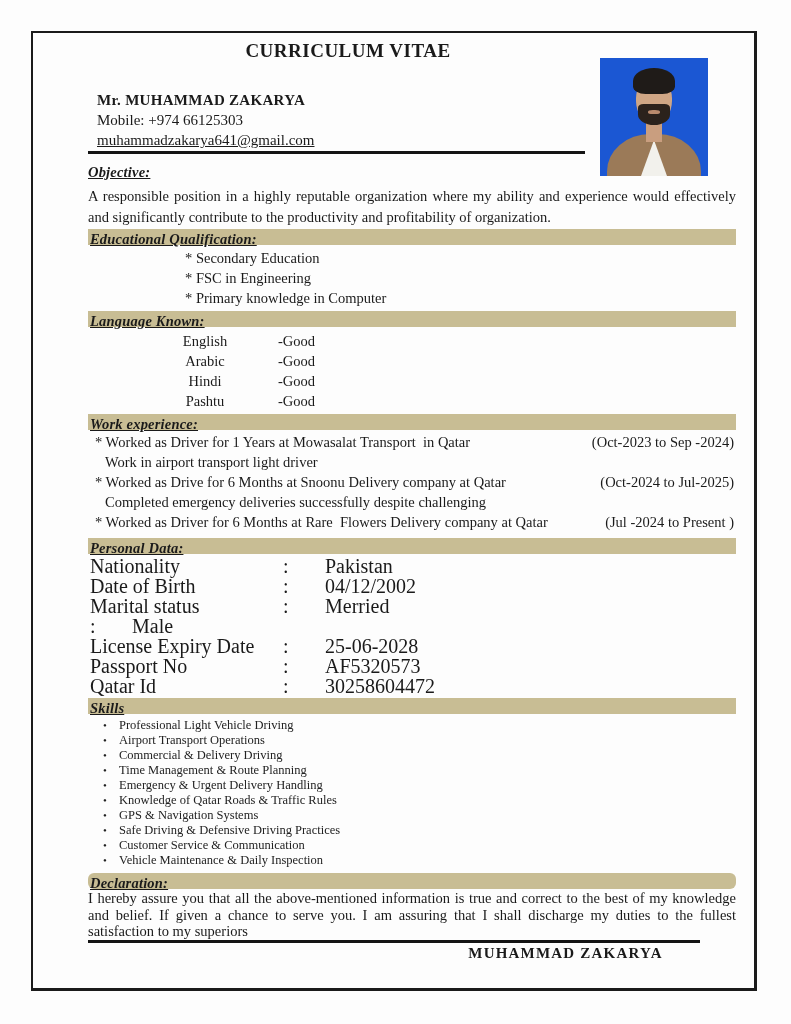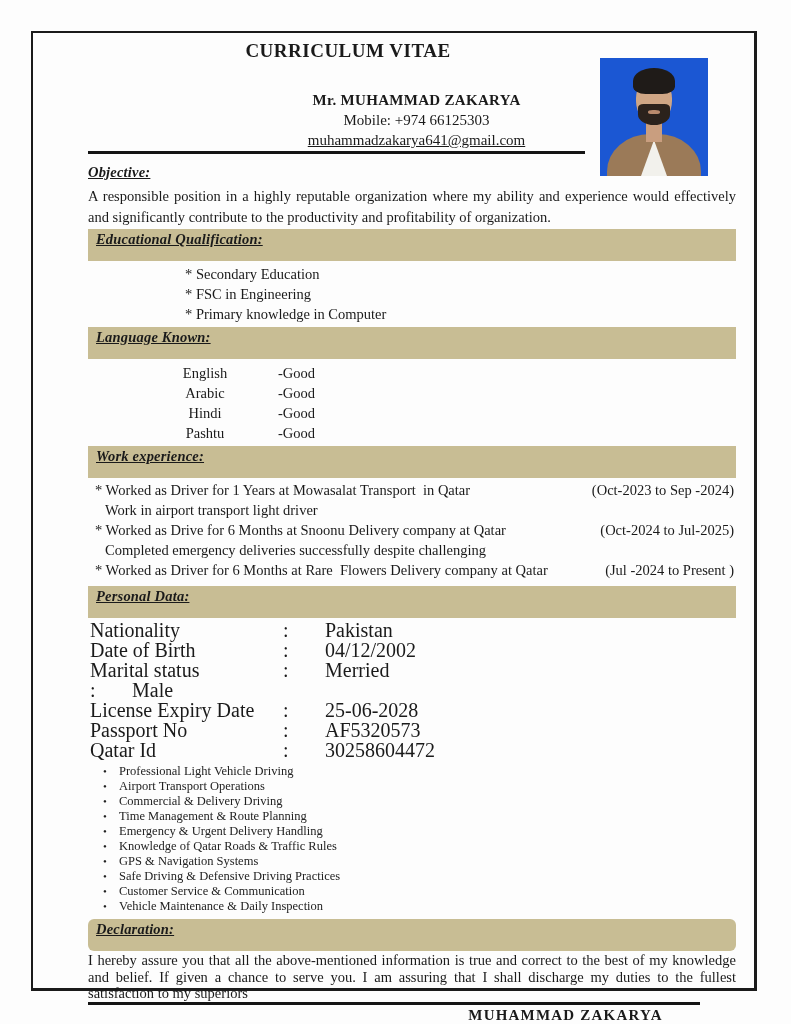--- a/index.html
+++ b/index.html
@@ -5,21 +5,21 @@
   * { margin:0; padding:0; box-sizing:border-box; }
   html,body { background:#ffffff; }
   body { font-family:"Liberation Serif", serif; color:#1a1a1a; }
   .page { position:relative; width:791px; height:1024px; background:#fdfdfd; overflow:hidden;font-family:Liberation Serif, serif; }
   .border-box { position:absolute; left:31px; top:31px; width:726px; height:960px;
                 border:2px solid #1b1b1b; border-right-width:3px; border-bottom-width:3px; }
   .content { position:absolute; left:88px; top:40px; width:648px; }
 
   .title { width:520px; text-align:center; font-size:19px; font-weight:bold; letter-spacing:.5px; height:26px; }
 
-  .id-block { margin-top:24px; padding-left:9px; font-size:15px; line-height:20px;text-align:center; }
+  .id-block { margin-top:24px; padding-left:9px; font-size:15px; line-height:20px; }
   .id-name { font-weight:bold; letter-spacing:.3px; }
   .id-email { text-decoration:underline; }
   .head-rule { margin-top:1px; width:497px; height:3px; background:#141414; }
 
   .photo { position:absolute; left:600px; top:58px; width:108px; height:118px; background:#1b57d3; overflow:hidden; }
   .photo .jacket { position:absolute; left:7px; top:76px; width:94px; height:44px; background:#9b7a58;
                    border-radius:46% 46% 0 0 / 85% 85% 0 0; }
   .photo .shirt { position:absolute; left:41px; top:82px; width:26px; height:36px; background:#f2f1ec;
                   clip-path:polygon(50% 0,100% 100%,0 100%); }
   .photo .neck { position:absolute; left:46px; top:62px; width:16px; height:22px; background:#c99e7f; }
@@ -28,21 +28,21 @@
   .photo .hair { position:absolute; left:33px; top:10px; width:42px; height:26px; background:#1f1b18;
                  border-radius:50% 50% 30% 30%; }
   .photo .beard { position:absolute; left:38px; top:46px; width:32px; height:21px; background:#2b221c;
                   border-radius:20% 20% 58% 58%; }
   .photo .mouth { position:absolute; left:48px; top:52px; width:12px; height:4px; background:#b98a6d; border-radius:40%; }
 
   .h-plain { margin-top:10px; font-size:14.5px; font-weight:bold; font-style:italic;
              text-decoration:underline; height:20px; letter-spacing:.2px; }
   .para { margin-top:2px; font-size:14.5px; line-height:21px; text-align:justify; }
 
-  .bar { height:32px; background:#c8bd94; padding-left:8px; line-height:19px; }
+  .bar { height:16px; background:#c8bd94; padding-left:2px; line-height:19px; }
   .bar span { font-size:14.5px; font-weight:bold; font-style:italic; text-decoration:underline; letter-spacing:.2px; }
   .bar-edu { margin-top:1px; } .bar-lang { margin-top:3px; } .bar-work { margin-top:3px; }
   .bar-pers { margin-top:6px; } .bar-skill { margin-top:2px; } .bar-decl { margin-top:5px;border-radius:6px; }
 
   .edu-list { margin-top:3px; padding-left:97px; font-size:14.5px; line-height:20px; }
   .edu-list div { white-space:pre-wrap; }
 
   .lang-table { margin-top:4px; font-size:14.5px; line-height:20px; }
   .lang-row { display:flex; }
   .lang-name { width:140px; margin-left:47px; text-align:center; }
@@ -185,20 +185,23 @@
         <span class="p-sep">:</span>
         <span class="p-value">AF5320573</span>
       </div>
       <div class="p-row">
         <span class="p-label">Qatar Id</span>
         <span class="p-sep">:</span>
         <span class="p-value">30258604472</span>
       </div>
     </div>
 
+    <div class="bar bar-skill">
+      <span>Skills</span>
+    </div>
     <div class="skills-list">
       <div class="skill-row">
         <span class="skill-bullet">•</span>
         <span>Professional Light Vehicle Driving</span>
       </div>
       <div class="skill-row">
         <span class="skill-bullet">•</span>
         <span>Airport Transport Operations</span>
       </div>
       <div class="skill-row">

